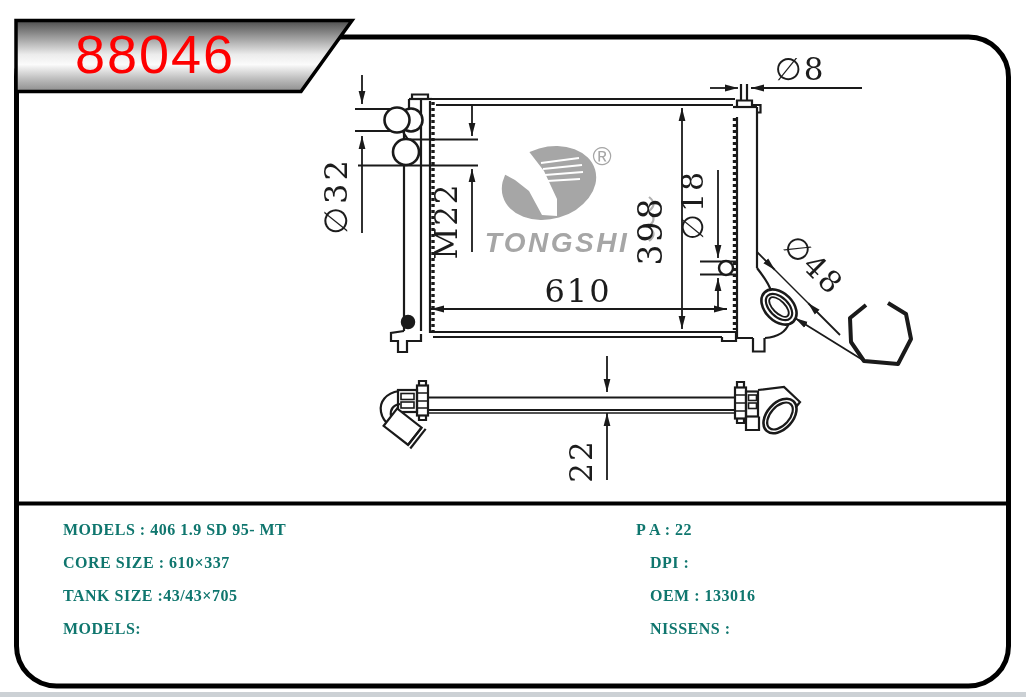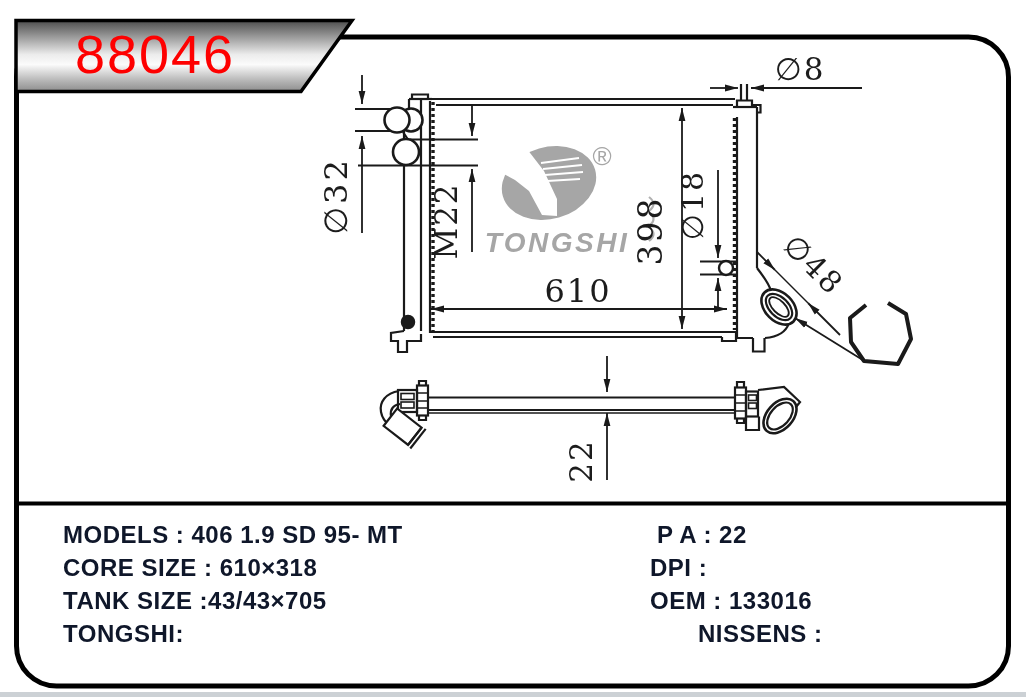--- a/index.html
+++ b/index.html
@@ -1,21 +1,21 @@
 <!DOCTYPE html>
 <html><head>
 <meta charset="utf-8">
 <style>
   html,body{margin:0;padding:0;background:#ffffff;}
   #stage{position:relative;width:1026px;height:697px;background:#fff;overflow:hidden;
          font-family:"Liberation Sans",sans-serif;}
   svg{position:absolute;left:0;top:0;}
   .dimtxt{font-family:"DejaVu Serif",serif;fill:#1c1c1c;}
-  .spec{position:absolute;font-family:Liberation Sans, sans-serif;font-weight:bold;
-        font-size:24px;color:#0f172a;letter-spacing:0.5px;white-space:pre;}
+  .spec{position:absolute;font-family:Liberation Serif, serif;font-weight:bold;
+        font-size:16px;color:#0f766e;letter-spacing:0.5px;white-space:pre;}
   .bottom-strip{position:absolute;left:0;bottom:0;width:100%;height:5px;background:#ccd1d5;}
 </style>
 </head>
 <body>
 
 <div id="stage">
 
 <svg width="1026" height="697" viewBox="0 0 1026 697">
   <defs>
     <marker id="ah" markerWidth="15" markerHeight="9" refX="13" refY="4" orient="auto-start-reverse" markerUnits="userSpaceOnUse">
@@ -185,25 +185,25 @@
   </g>
 
   <g>
     <polygon points="16,20.5 352,20.5 301,91.5 16,91.5" fill="url(#bannerGrad)" stroke="#000" stroke-width="3.5"></polygon>
     <text x="155" y="73" font-size="54" letter-spacing="2" text-anchor="middle" fill="#fe0000" font-family="Liberation Sans, sans-serif">88046</text>
   </g>
 </svg>
 
 <div>
   <div class="spec" style="left:63px;top:521px;">MODELS : 406 1.9 SD 95- MT</div>
-  <div class="spec" style="left:63px;top:554px;">CORE SIZE : 610×318</div>
+  <div class="spec" style="left:63px;top:554px;">CORE SIZE : 610×337</div>
   <div class="spec" style="left:63px;top:587px;">TANK SIZE :43/43×705</div>
-  <div class="spec" style="left:63px;top:620px;">TONGSHI:</div>
+  <div class="spec" style="left:63px;top:620px;">MODELS:</div>
 </div>
 <div>
-  <div class="spec" style="left:657px;top:521px;">P A : 22</div>
+  <div class="spec" style="left:636px;top:521px;">P A : 22</div>
   <div class="spec" style="left:650px;top:554px;">DPI :</div>
   <div class="spec" style="left:650px;top:587px;text-align:right;">OEM : 133016</div>
-  <div class="spec" style="left:650px;top:620px;margin-left:48px;">NISSENS :</div>
+  <div class="spec" style="left:650px;top:620px;">NISSENS :</div>
 </div>
 
 <div class="bottom-strip"></div>
 </div>
 
 </body></html>

